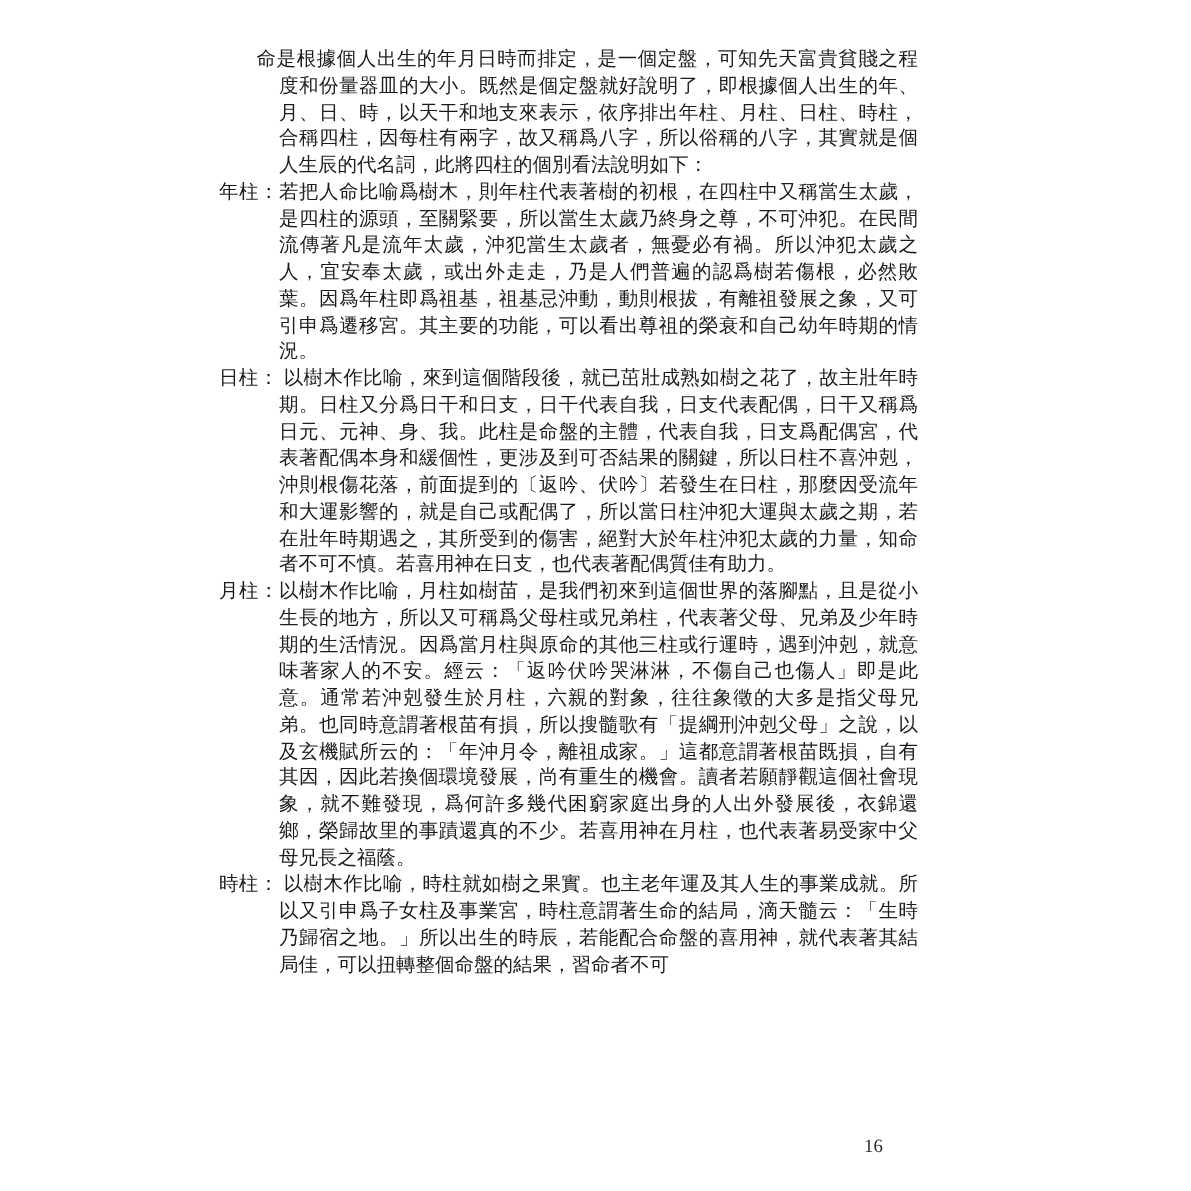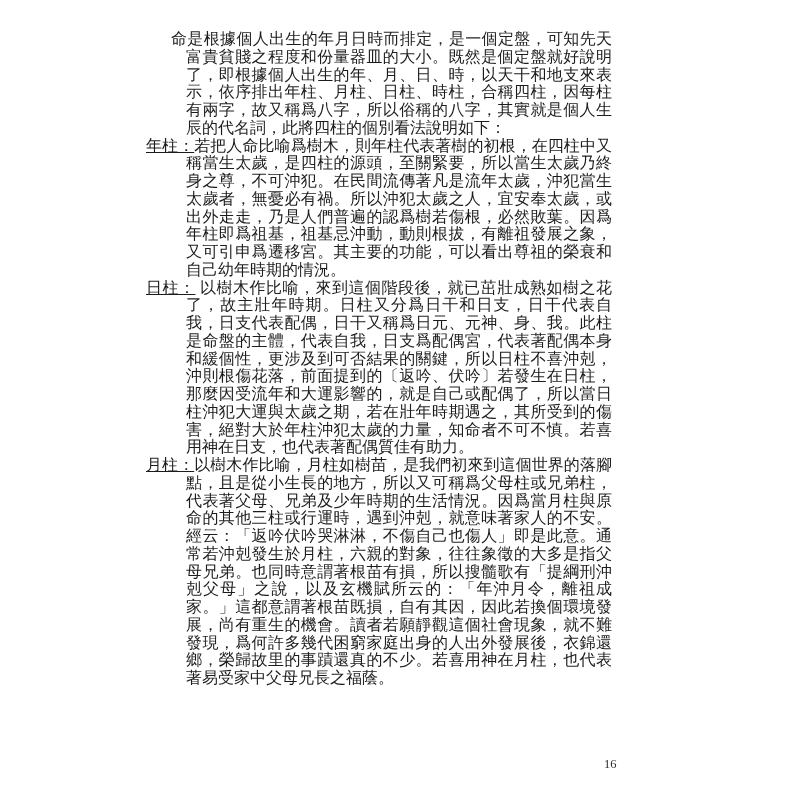--- a/index.html
+++ b/index.html
@@ -14,61 +14,61 @@
     background: #ffffff;
     overflow: hidden;
     font-family: "Liberation Serif", "DejaVu Serif", serif;
     color: #1c1c1c;
   }
   .textblock {
     position: absolute;
     left: 186px;
     top: 30px;
     width: 426px;
-    font-size: 16px;
+    font-size: 13px;
     line-height: 17.75px;
     text-align: justify;
   }
   .textblock p {
     margin: 0;
     padding: 0;
   }
   
   .intro {
     padding-left: 18px;
     text-indent: -15px;
   }
   
   .entry {
     padding-left: 40px;
     text-indent: -40px;
   }
   .entry .label {
     white-space: pre;
-    text-decoration: underline;
   }
   .pagenum {
     position: absolute;
-    left: 604px;
+    left: 576px;
     top: 756px;
     font-size: 12.5px;
     line-height: 16px;
     color: #2b2b2b;
     font-family: "Liberation Serif", "DejaVu Serif", serif;
   }
 </style>
 </head>
 <body>
 
 <div class="page">
   <div class="textblock">
     <p class="intro">命是根據個人出生的年月日時而排定，是一個定盤，可知先天富貴貧賤之程度和份量器皿的大小。既然是個定盤就好說明了，即根據個人出生的年、月、日、時，以天干和地支來表示，依序排出年柱、月柱、日柱、時柱，合稱四柱，因每柱有兩字，故又稱爲八字，所以俗稱的八字，其實就是個人生辰的代名詞，此將四柱的個別看法說明如下：</p>
 
     <p class="entry"><span class="label">年柱：</span><span>若把人命比喻爲樹木，則年柱代表著樹的初根，在四柱中又稱當生太歲，是四柱的源頭，至關緊要，所以當生太歲乃終身之尊，不可沖犯。在民間流傳著凡是流年太歲，沖犯當生太歲者，無憂必有禍。所以沖犯太歲之人，宜安奉太歲，或出外走走，乃是人們普遍的認爲樹若傷根，必然敗葉。因爲年柱即爲祖基，祖基忌沖動，動則根拔，有離祖發展之象，又可引申爲遷移宮。其主要的功能，可以看出尊祖的榮衰和自己幼年時期的情況。</span></p>
 
     <p class="entry"><span class="label">日柱：</span><span> 以樹木作比喻，來到這個階段後，就已茁壯成熟如樹之花了，故主壯年時期。日柱又分爲日干和日支，日干代表自我，日支代表配偶，日干又稱爲日元、元神、身、我。此柱是命盤的主體，代表自我，日支爲配偶宮，代表著配偶本身和緩個性，更涉及到可否結果的關鍵，所以日柱不喜沖剋，沖則根傷花落，前面提到的〔返吟、伏吟〕若發生在日柱，那麼因受流年和大運影響的，就是自己或配偶了，所以當日柱沖犯大運與太歲之期，若在壯年時期遇之，其所受到的傷害，絕對大於年柱沖犯太歲的力量，知命者不可不慎。若喜用神在日支，也代表著配偶質佳有助力。</span></p>
 
     <p class="entry"><span class="label">月柱：</span><span>以樹木作比喻，月柱如樹苗，是我們初來到這個世界的落腳點，且是從小生長的地方，所以又可稱爲父母柱或兄弟柱，代表著父母、兄弟及少年時期的生活情況。因爲當月柱與原命的其他三柱或行運時，遇到沖剋，就意味著家人的不安。經云：「返吟伏吟哭淋淋，不傷自己也傷人」即是此意。通常若沖剋發生於月柱，六親的對象，往往象徵的大多是指父母兄弟。也同時意謂著根苗有損，所以搜髓歌有「提綱刑沖剋父母」之說，以及玄機賦所云的：「年沖月令，離祖成家。」這都意謂著根苗既損，自有其因，因此若換個環境發展，尚有重生的機會。讀者若願靜觀這個社會現象，就不難發現，爲何許多幾代困窮家庭出身的人出外發展後，衣錦還鄉，榮歸故里的事蹟還真的不少。若喜用神在月柱，也代表著易受家中父母兄長之福蔭。</span></p>
 
+    <p class="entry"><span class="label">時柱：</span><span> 以樹木作比喻，時柱就如樹之果實。也主老年運及其人生的事業成就。所以又引申爲子女柱及事業宮，時柱意謂著生命的結局，滴天髓云：「生時乃歸宿之地。」所以出生的時辰，若能配合命盤的喜用神，就代表著其結局佳，可以扭轉整個命盤的結果，習命者不可</span></p>
   </div>
 
   <div class="pagenum">16</div>
 </div>
 
 </body></html>

